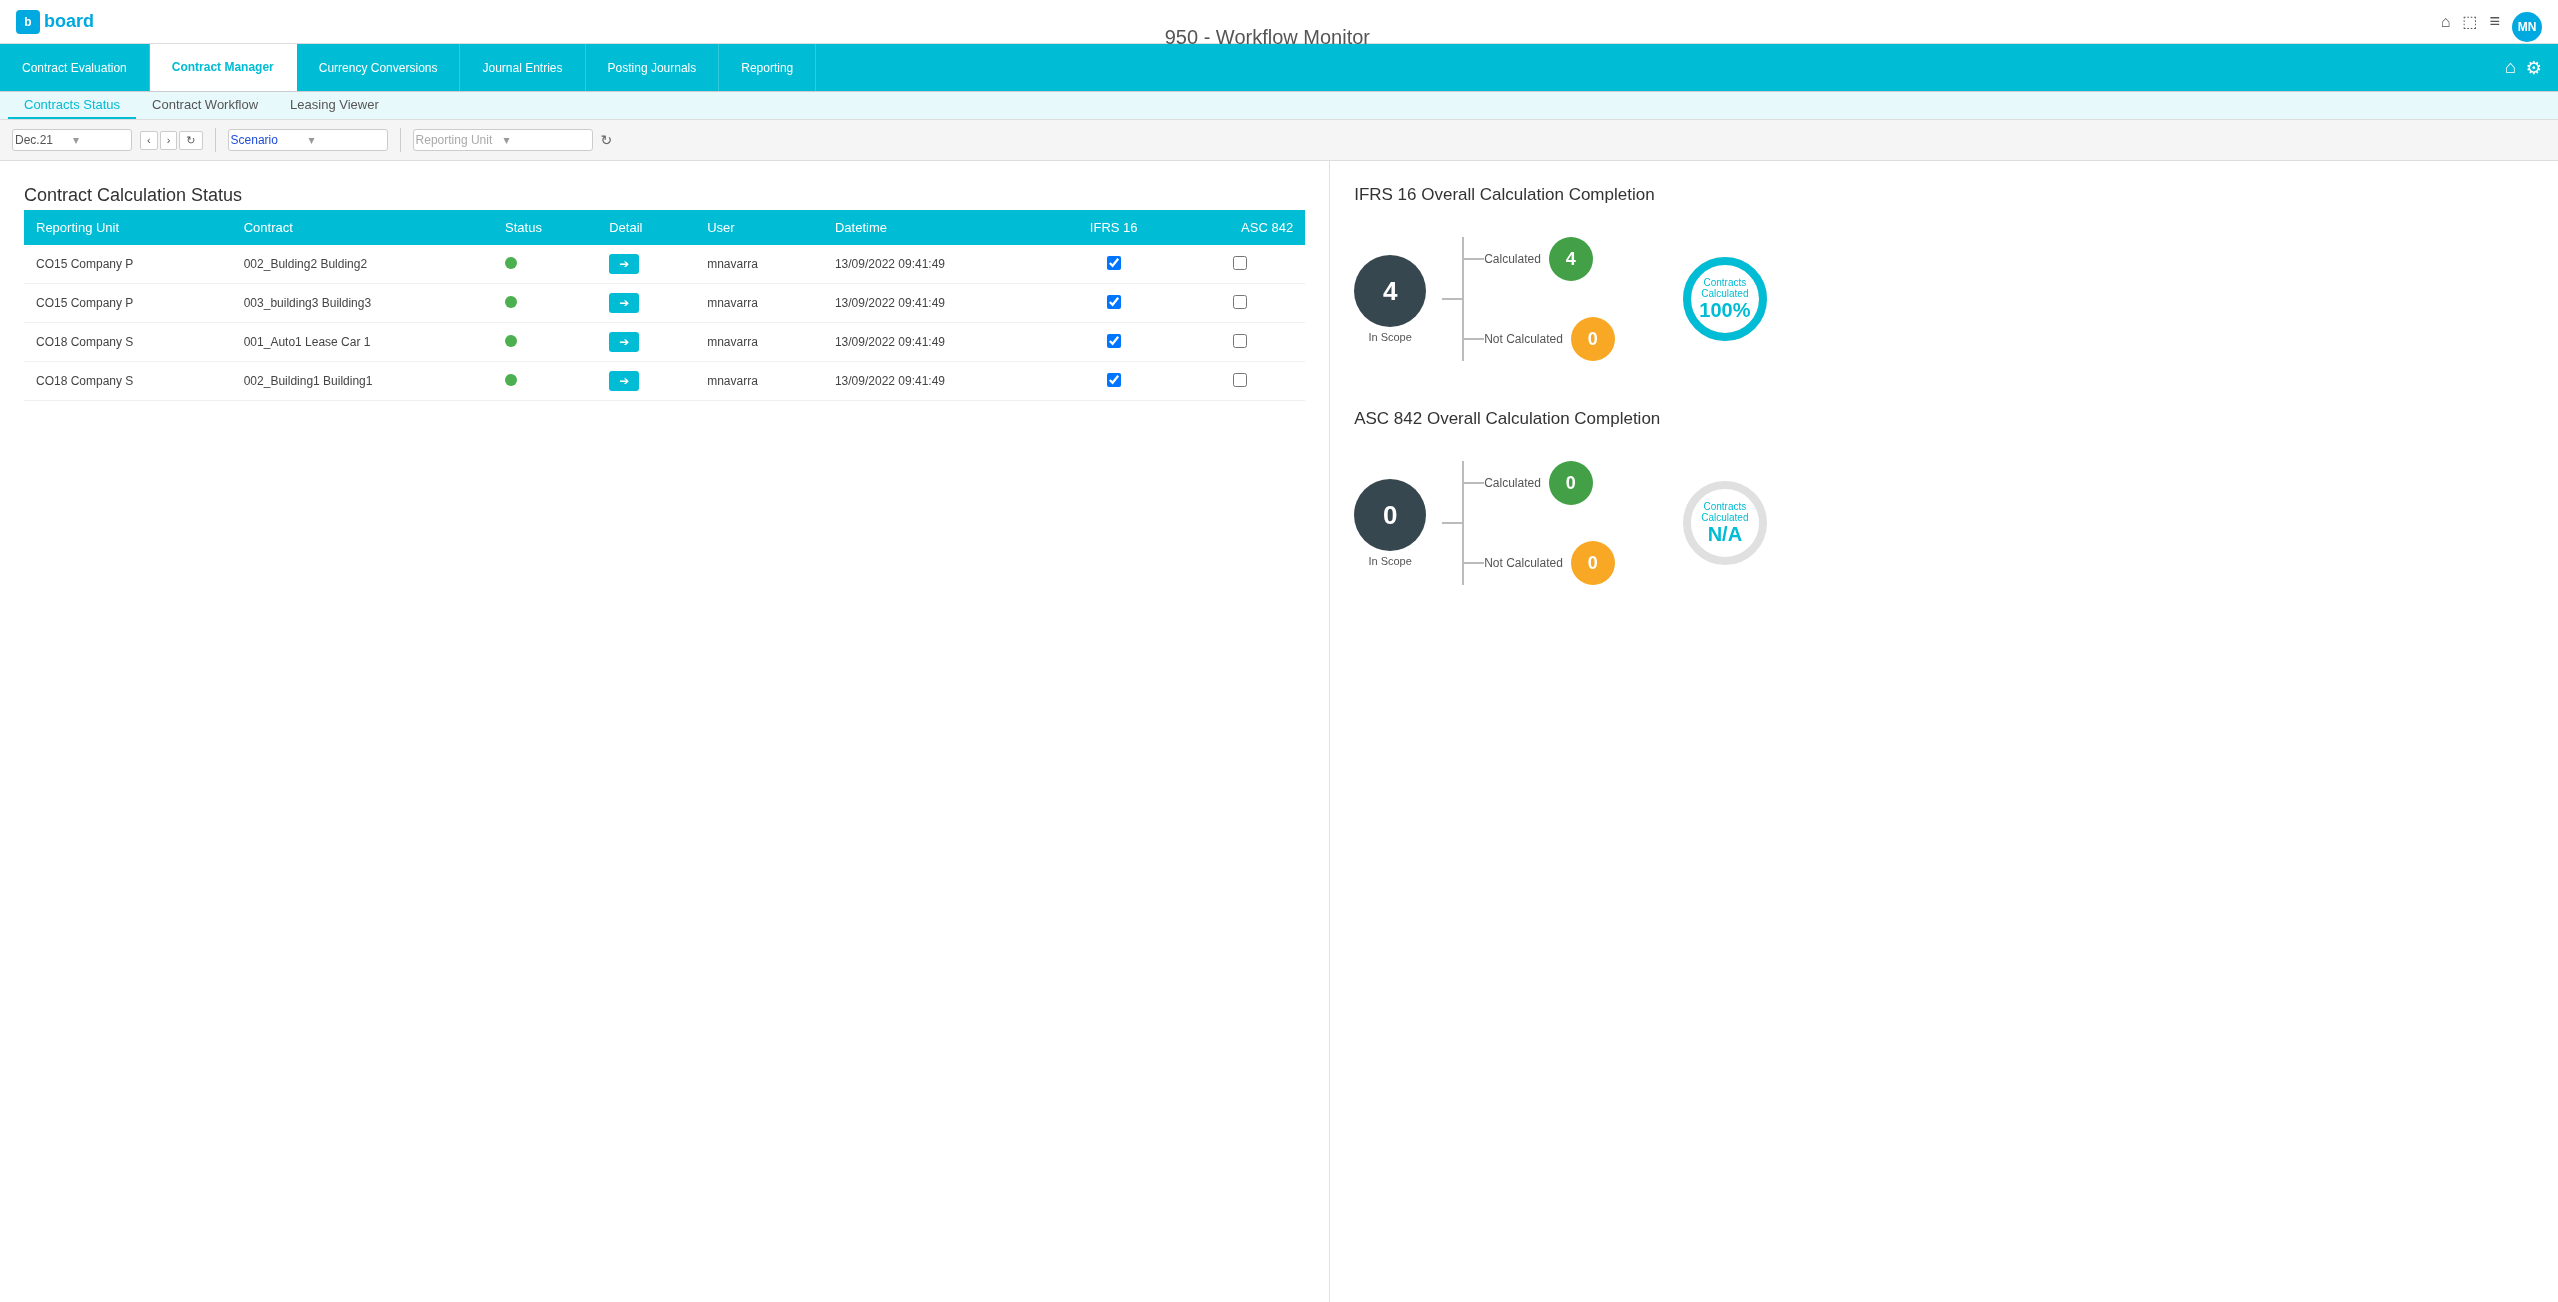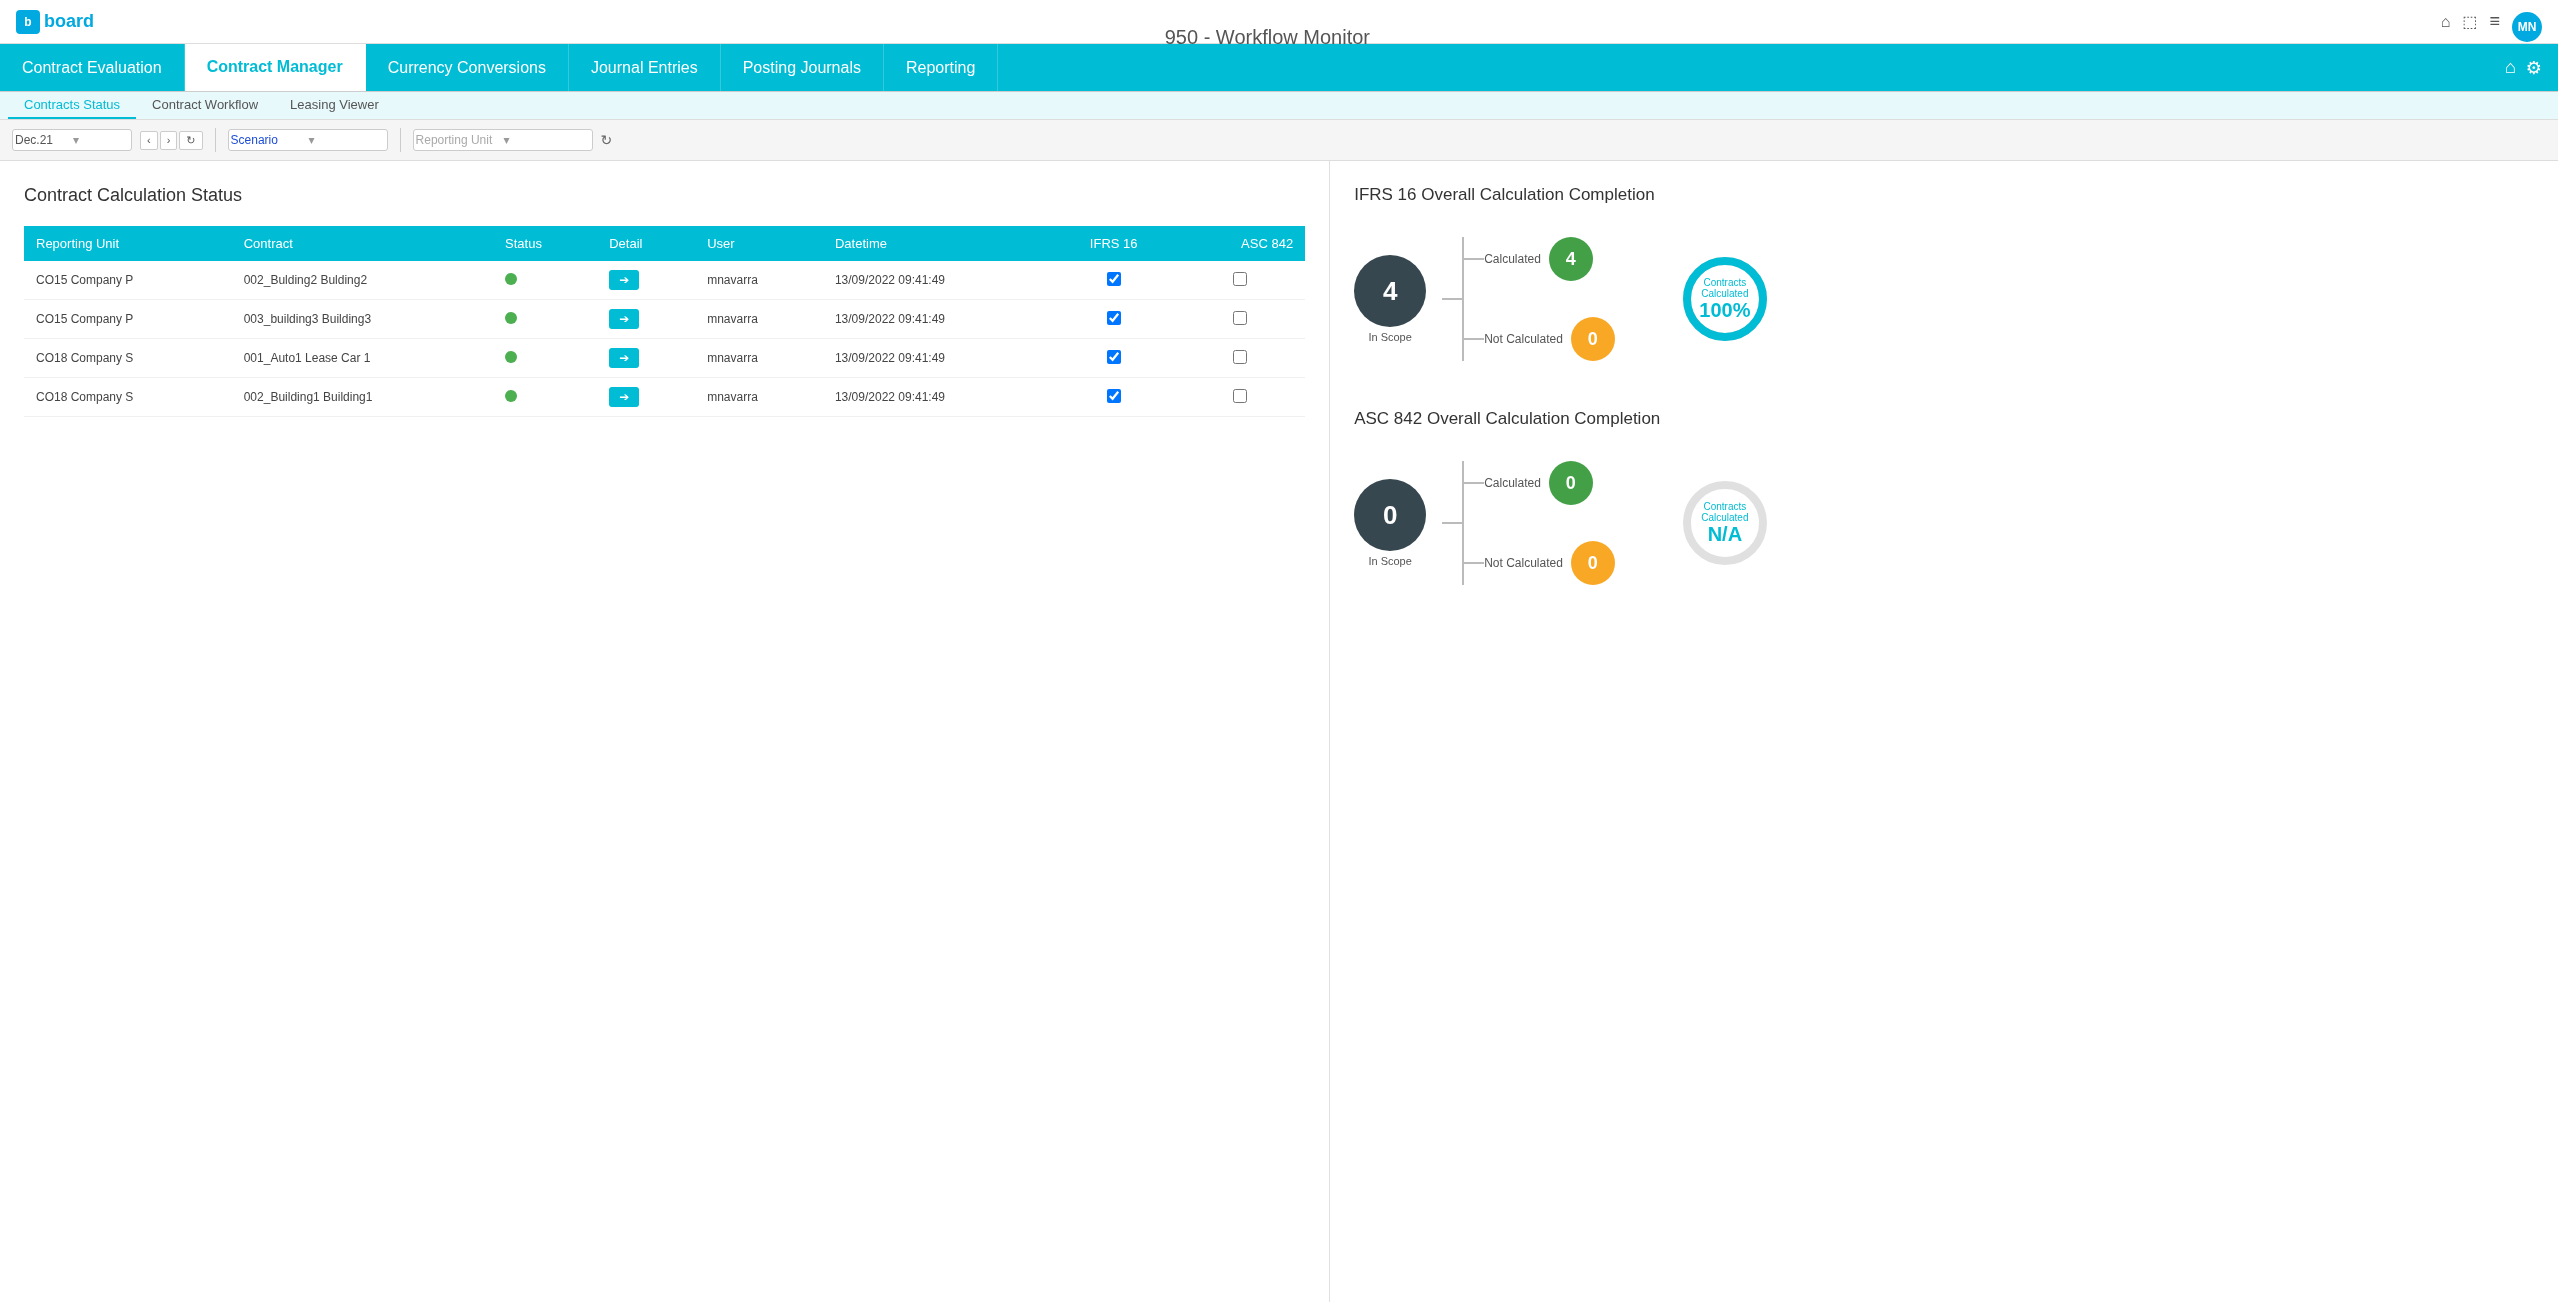--- a/index.html
+++ b/index.html
@@ -20,21 +20,21 @@
     .avatar { width: 30px; height: 30px; background: #00a9e0; border-radius: 50%; display: flex; align-items: center; justify-content: center; color: white; font-size: 12px; font-weight: bold; margin-top: 11px; }
 
     
     .main-nav {
       display: flex; align-items: stretch;
       background: #00bcd4; height: 48px;
       border-bottom: 1px solid #ccc;
     }
     .nav-tab {
       display: flex; align-items: center; padding: 0 22px;
-      color: white; font-size: 16px; font-weight: 500;
+      color: white; font-size: 12px; font-weight: 500;
       cursor: pointer; border-right: 1px solid rgba(255,255,255,0.2);
       white-space: nowrap;
     }
     .nav-tab.active {
       background: white; color: #00bcd4; font-weight: bold;
       border-bottom: 2px solid white;
     }
     .nav-tab-icons { display: flex; align-items: center; gap: 10px; margin-left: auto; padding: 0 16px; }
 
     
@@ -69,21 +69,21 @@
       cursor: pointer; font-size: 11px; border-radius: 2px; color: #555;
     }
     .refresh-btn { background: none; border: none; cursor: pointer; color: #666; font-size: 14px; }
     .separator { width: 1px; height: 24px; background: #ccc; margin: 0 4px; }
 
     
     .content { display: flex; min-height: calc(100vh - 128px); }
 
     
     .left-panel { flex: 0 0 52%; padding: 24px; background: white; border-right: 1px solid #e0e0e0; }
-    .panel-title { font-size: 18px; font-weight: normal; color: #333; margin-bottom: 20px; }
+    .panel-title { font-size: 18px; font-weight: normal; color: #333; margin-bottom: 4px; }
 
     
     .data-table { width: 100%; border-collapse: collapse; }
     .data-table thead tr { background: #00bcd4; color: white; }
     .data-table thead th { padding: 10px 12px; text-align: left; font-weight: 500; font-size: 13px; }
     .data-table tbody tr { border-bottom: 1px solid #f0f0f0; }
     .data-table tbody td { padding: 9px 12px; font-size: 12px; color: #444; }
     .status-dot { width: 12px; height: 12px; background: #4caf50; border-radius: 50%; display: inline-block; }
     .detail-btn {
       background: #00bcd4; color: white; border: none;

